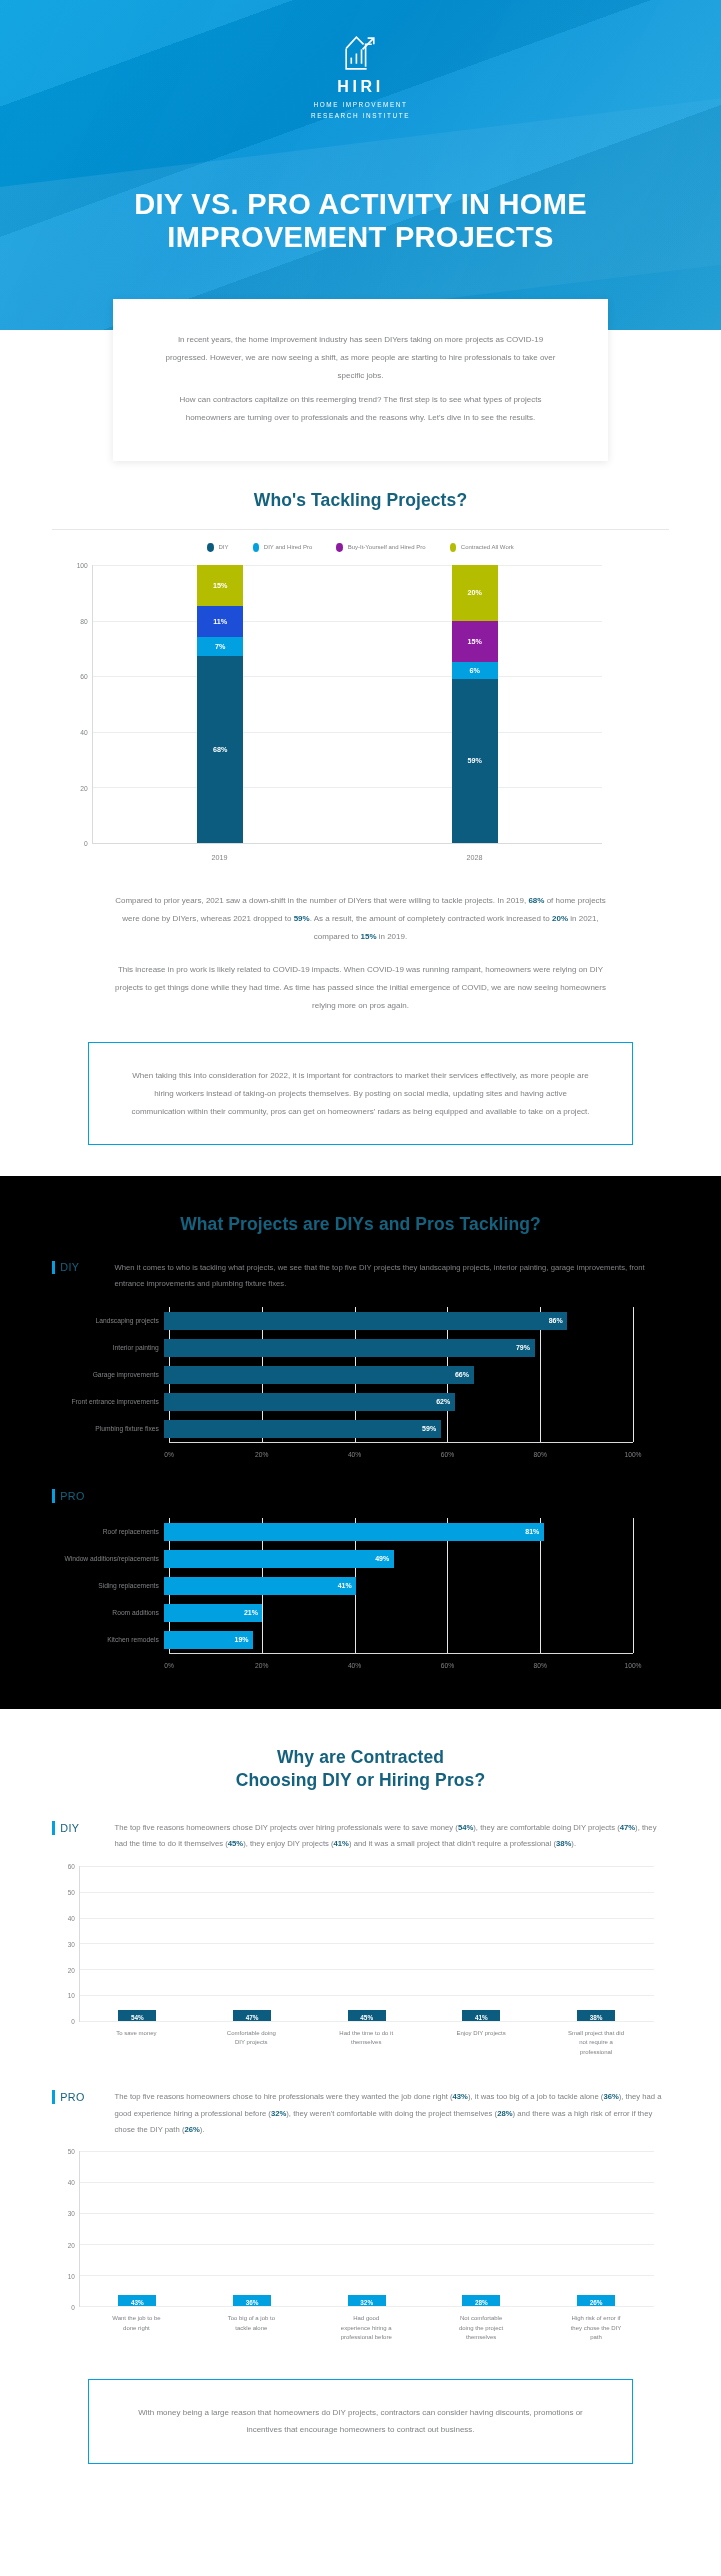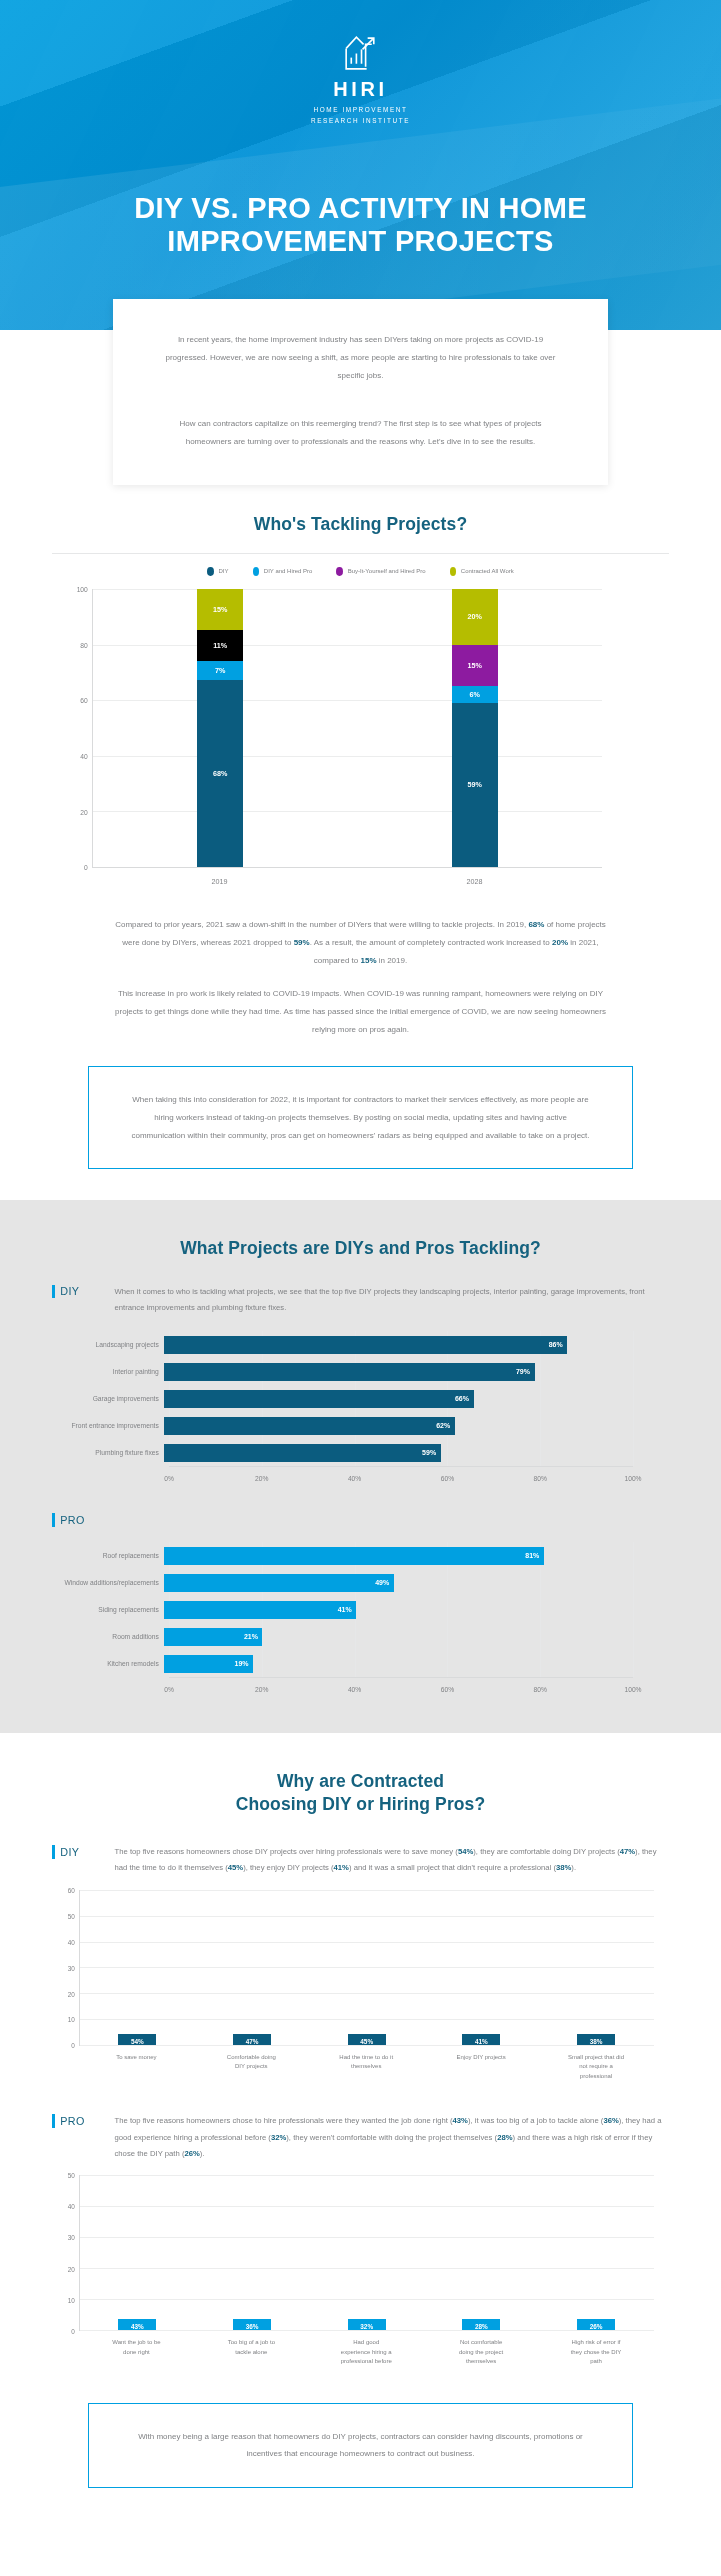--- a/index.html
+++ b/index.html
@@ -29,21 +29,21 @@
   .hero:after {
     content: "";
     position: absolute; left: -10%; top: 42%;
     width: 130%; height: 50%;
     background: linear-gradient(100deg, rgba(255,255,255,0.10), rgba(255,255,255,0.02));
     transform: rotate(-7deg);
   }
   .hero-inner { position: relative; z-index: 3; text-align: center; padding-top: 31px; }
   .logo-mark { margin: 0 auto 3.1px; width: 36px; height: 44px; }
   .logo-name {
-    color: #fff; font-size: 20px; letter-spacing: 3.6px; font-weight: bold;
+    color: #fff; font-size: 16px; letter-spacing: 3.6px; font-weight: bold;
     line-height: 1.1; margin-bottom: 3.6px;
   }
   .logo-sub {
     color: #fff; font-size: 6.4px; letter-spacing: 1.6px; line-height: 1.75; font-weight: 500;
   }
   .hero-title {
     color: #fff; font-weight: bold; font-size: 29px; line-height: 1.14;
     letter-spacing: 0.3px; margin-top: 66px; padding: 0 62px;
     text-transform: uppercase;
   }
@@ -52,21 +52,21 @@
   .intro-wrap { position: relative; margin-top: -31px; z-index: 5; padding: 0 113px 28px; }
   .intro-card {
     background: #fff;
     box-shadow: 0 1.5px 8.2px rgba(0,0,0,0.10);
     padding: 32px 47px 34px;
     text-align: center;
   }
   .intro-card p {
     font-size: 8px; line-height: 2.25; color: #808285;
   }
-  .intro-card p + p { margin-top: 30px; text-align: center; }
+  .intro-card p + p { margin-top: 6px; text-align: center; }
 
   
   .section { padding: 0 52px; }
   .section-title {
     color: #15627f; font-weight: bold; text-align: center;
     font-size: 17.5px; line-height: 1.28; letter-spacing: 0.1px;
   }
   .divider { height: 0.5px; background: #e6e7e8; margin: 17.5px 0 0; }
   p.body-text {
     font-size: 8px; line-height: 2.25; color: #808285; text-align: center;
@@ -93,21 +93,21 @@
   .sc-xlabels { display: flex; justify-content: space-around; padding-top: 9.3px; }
   .sc-xlabel { width: 46px; text-align: center; font-size: 7.2px; color: #808285; }
 
   
   .callout {
     border: 1px solid #00a0e1; padding: 24px 38px; margin: 27px 0 0; text-align: center;
   }
   .callout p { font-size: 8px; line-height: 2.2; color: #808285; }
 
   
-  .band-grey { background: #e5e5e5; padding: 37px 0 40px; margin-top: 31px; }
+  .band-grey { background: #000000; padding: 37px 0 40px; margin-top: 31px; }
   .band-white { background: #ffffff; padding: 37px 0 20.6px; }
 
   
   .tagrow { display: flex; gap: 15.5px; align-items: flex-start; margin-top: 24px; }
   .tag { display: flex; align-items: center; gap: 5.7px; min-width: 47px; padding-top: 1px; }
   .tag-bar { width: 2.6px; height: 13.4px; background: #00a0e1; display: inline-block; }
   .tag-text { color: #15627f; font-size: 10.8px; letter-spacing: 0.3px; }
   .tagrow .tag-copy { font-size: 7.7px; line-height: 2.1; color: #808285; flex: 1; }
 
   
@@ -211,21 +211,21 @@
             <div class="sc-gridline" style="top: 20%;">
               <div class="sc-ylab" style="top: 20%;">80</div>
             </div>
             <div class="sc-gridline" style="top: 0%;">
               <div class="sc-ylab" style="top: 0%;">100</div>
             </div>
           </div>
         <div class="sc-bars" id="sc-bars">
             <div class="sc-bar">
               <div class="sc-seg" style="background: rgb(181, 189, 0); height: 15%;">15%</div>
-              <div class="sc-seg" style="background: #000000; height: 11%;">11%</div>
+              <div class="sc-seg" style="background: #1d4ed8; height: 11%;">11%</div>
               <div class="sc-seg" style="background: rgb(0, 160, 225); height: 7%;">7%</div>
               <div class="sc-seg" style="background: rgb(11, 92, 127); height: 68%;">68%</div>
             </div>
             <div class="sc-bar">
               <div class="sc-seg" style="background: rgb(181, 189, 0); height: 20%;">20%</div>
               <div class="sc-seg" style="background: rgb(141, 27, 160); height: 15%;">15%</div>
               <div class="sc-seg" style="background: rgb(0, 160, 225); height: 6%;">6%</div>
               <div class="sc-seg" style="background: rgb(11, 92, 127); height: 59%;">59%</div>
             </div>
           </div>

